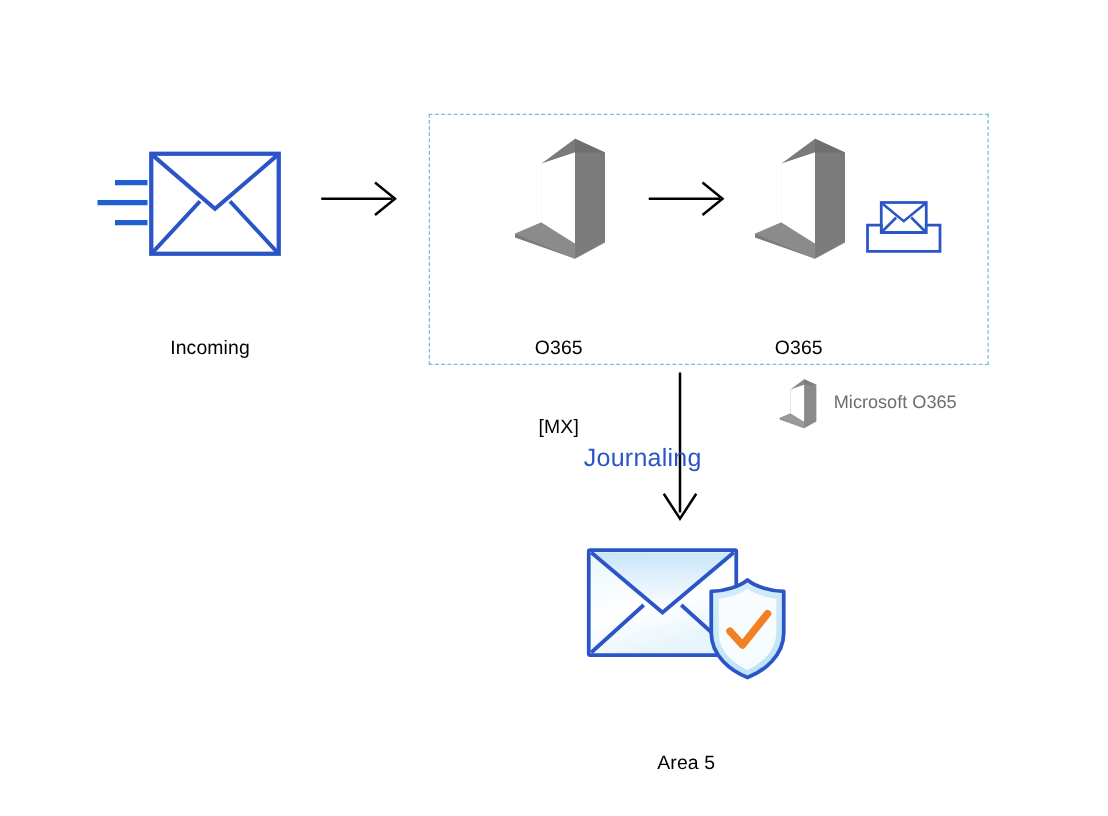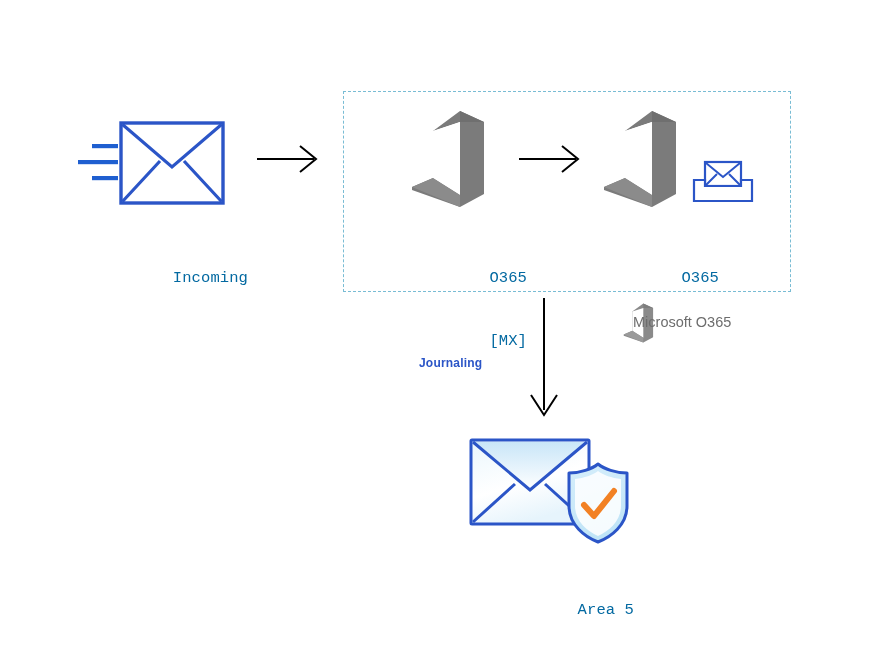--- a/index.html
+++ b/index.html
@@ -15,36 +15,37 @@
     width: 886px;
     height: 653px;
     background: #ffffff;
     overflow: hidden;
   }
   .abs { position: absolute; }
 
   
   .label {
     position: absolute;
-    text-align: right;
-    color: #0369a1;
+    text-align: center;
+    color: #000000;
     font-size: 15.5px;
     line-height: 21px;
-    font-family: Liberation Mono, monospace;
+    font-family: Liberation Sans, sans-serif;
     white-space: pre;
     letter-spacing: 0.1px;
   }
   .label-journaling {
     position: absolute;
     color: #2b55c7;
-    font-size: 12px;
-    font-weight: bold;
+    font-size: 20px;
+    font-weight: normal;
     font-family: "Liberation Sans", sans-serif;
     letter-spacing: 0.2px;
     white-space: nowrap;
+    margin-left: 48px;
   }
   .label-legend {
     position: absolute;
     color: #6d6d6d;
     font-size: 14.5px;
     font-family: "Liberation Sans", sans-serif;
     white-space: nowrap;
   }
 
   
@@ -139,21 +140,21 @@
   </div>
 
   <div class="abs" style="left:621px; top:303px;">
     <svg width="34" height="40" viewBox="0 0 78 98">
       <path d="M52 1 L76 12 L76 84 L52 97 L4 80 L4 77 L25 68 L25 21 Z" fill="#8a8a8a"></path>
       <path d="M25 21 L52 12 L52 85 L25 68 Z" fill="#ffffff"></path>
       <path d="M4 77 L25 68 L52 85 L52 97 Z" fill="#9a9a9a"></path>
       <path d="M52 1 L76 12 L52 12 Z" fill="#7d7d7d"></path>
     </svg>
   </div>
-  <div class="label-legend" style="left:633px; top:314px;">Microsoft O365</div>
+  <div class="label-legend" style="left:667px; top:314px;">Microsoft O365</div>
 
   <div class="abs" style="left:527px; top:297px;">
     <svg width="34" height="122" viewBox="0 0 34 122">
       <line x1="17" y1="1" x2="17" y2="113" stroke="#000000" stroke-width="2"></line>
       <path d="M4 98 L17 118 L30 98" fill="none" stroke="#000000" stroke-width="2" stroke-linecap="butt" stroke-linejoin="miter"></path>
     </svg>
   </div>
 
   <div class="label-journaling" style="left:419px; top:356px;">Journaling</div>
 

